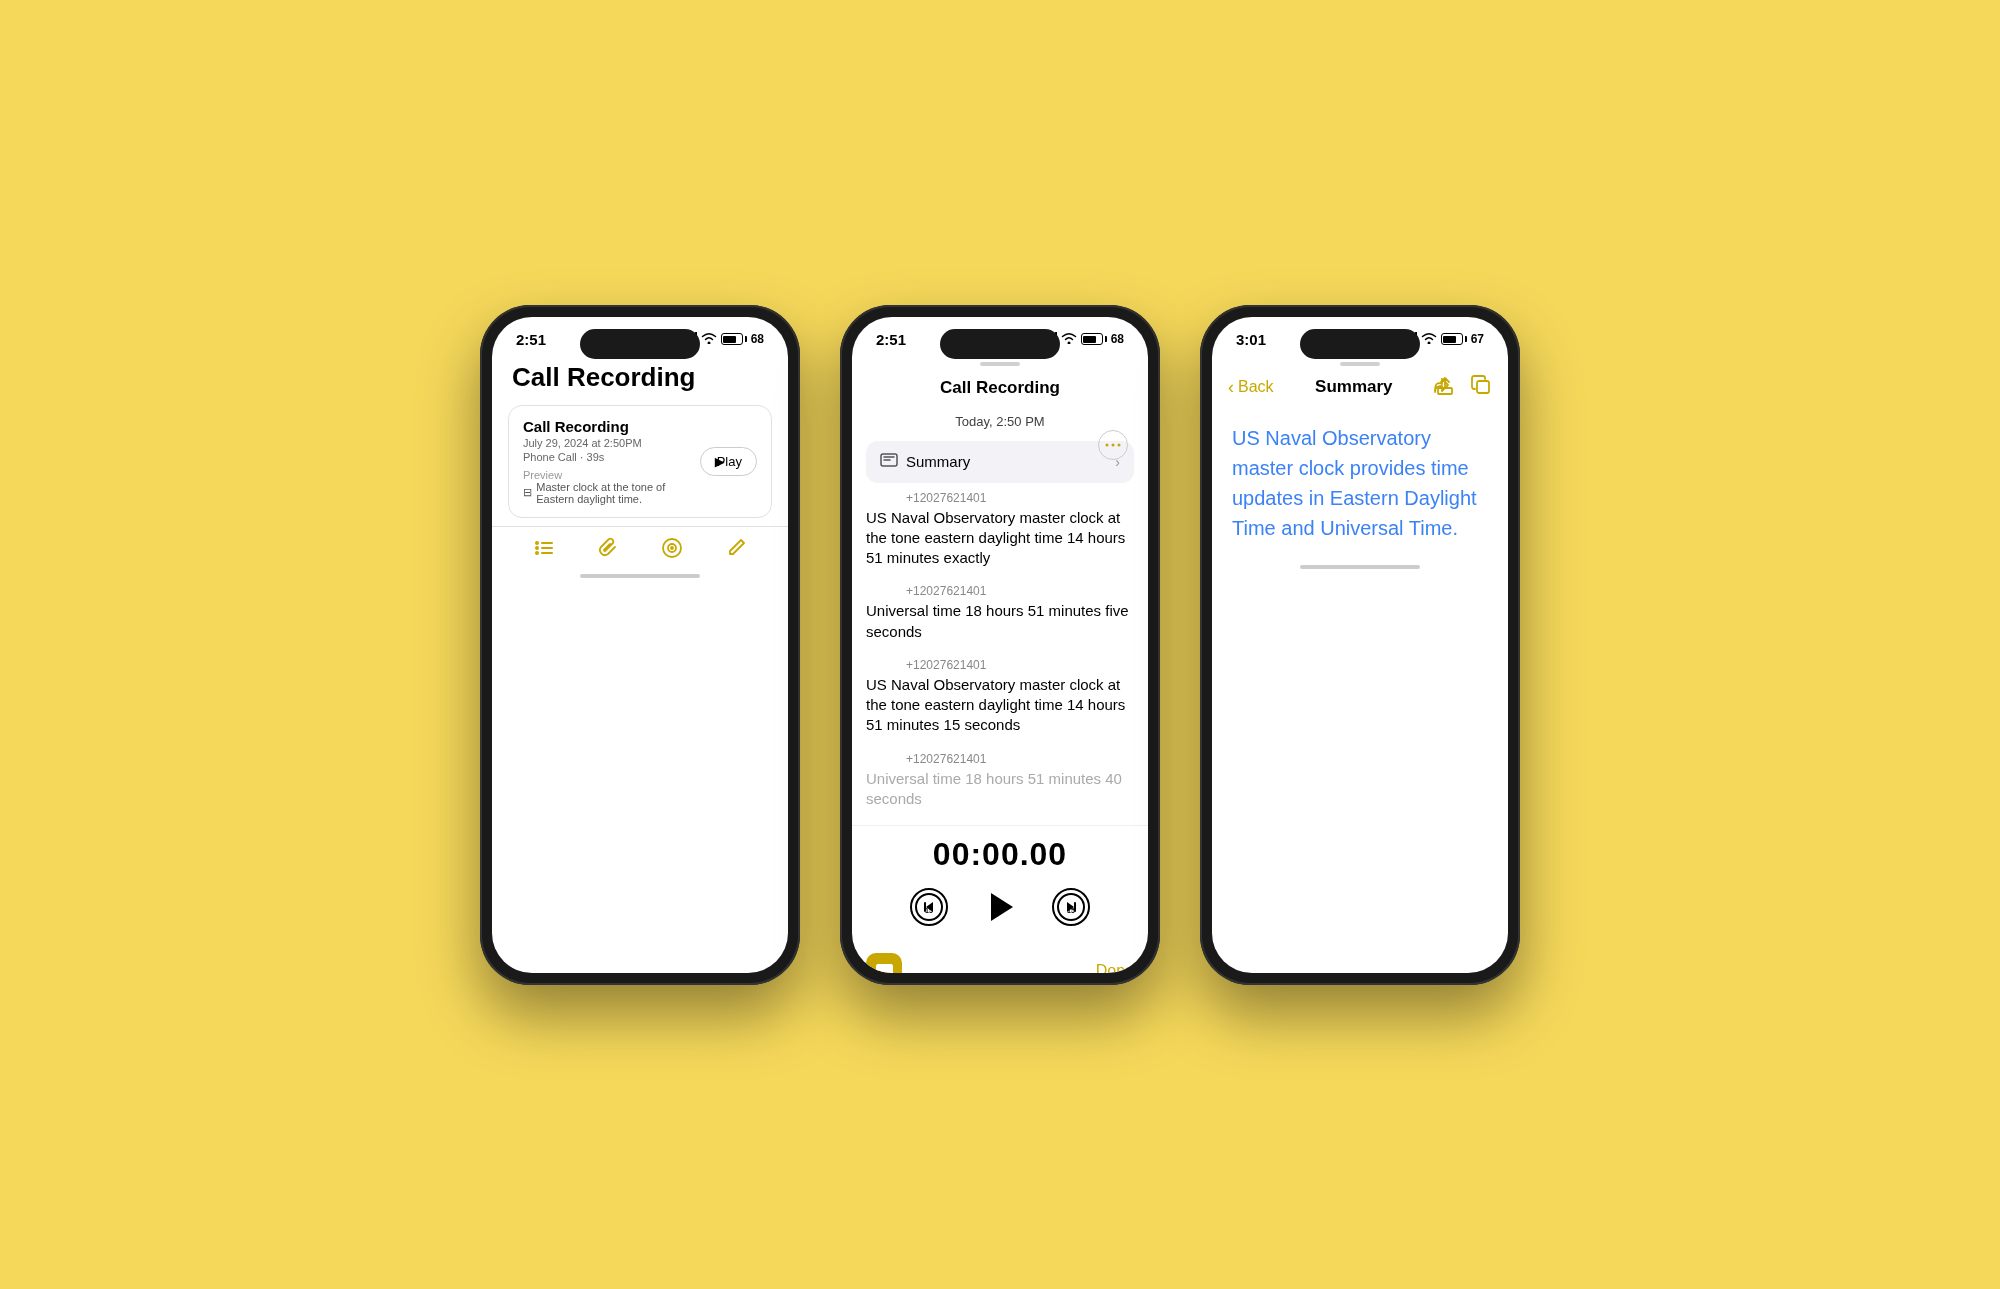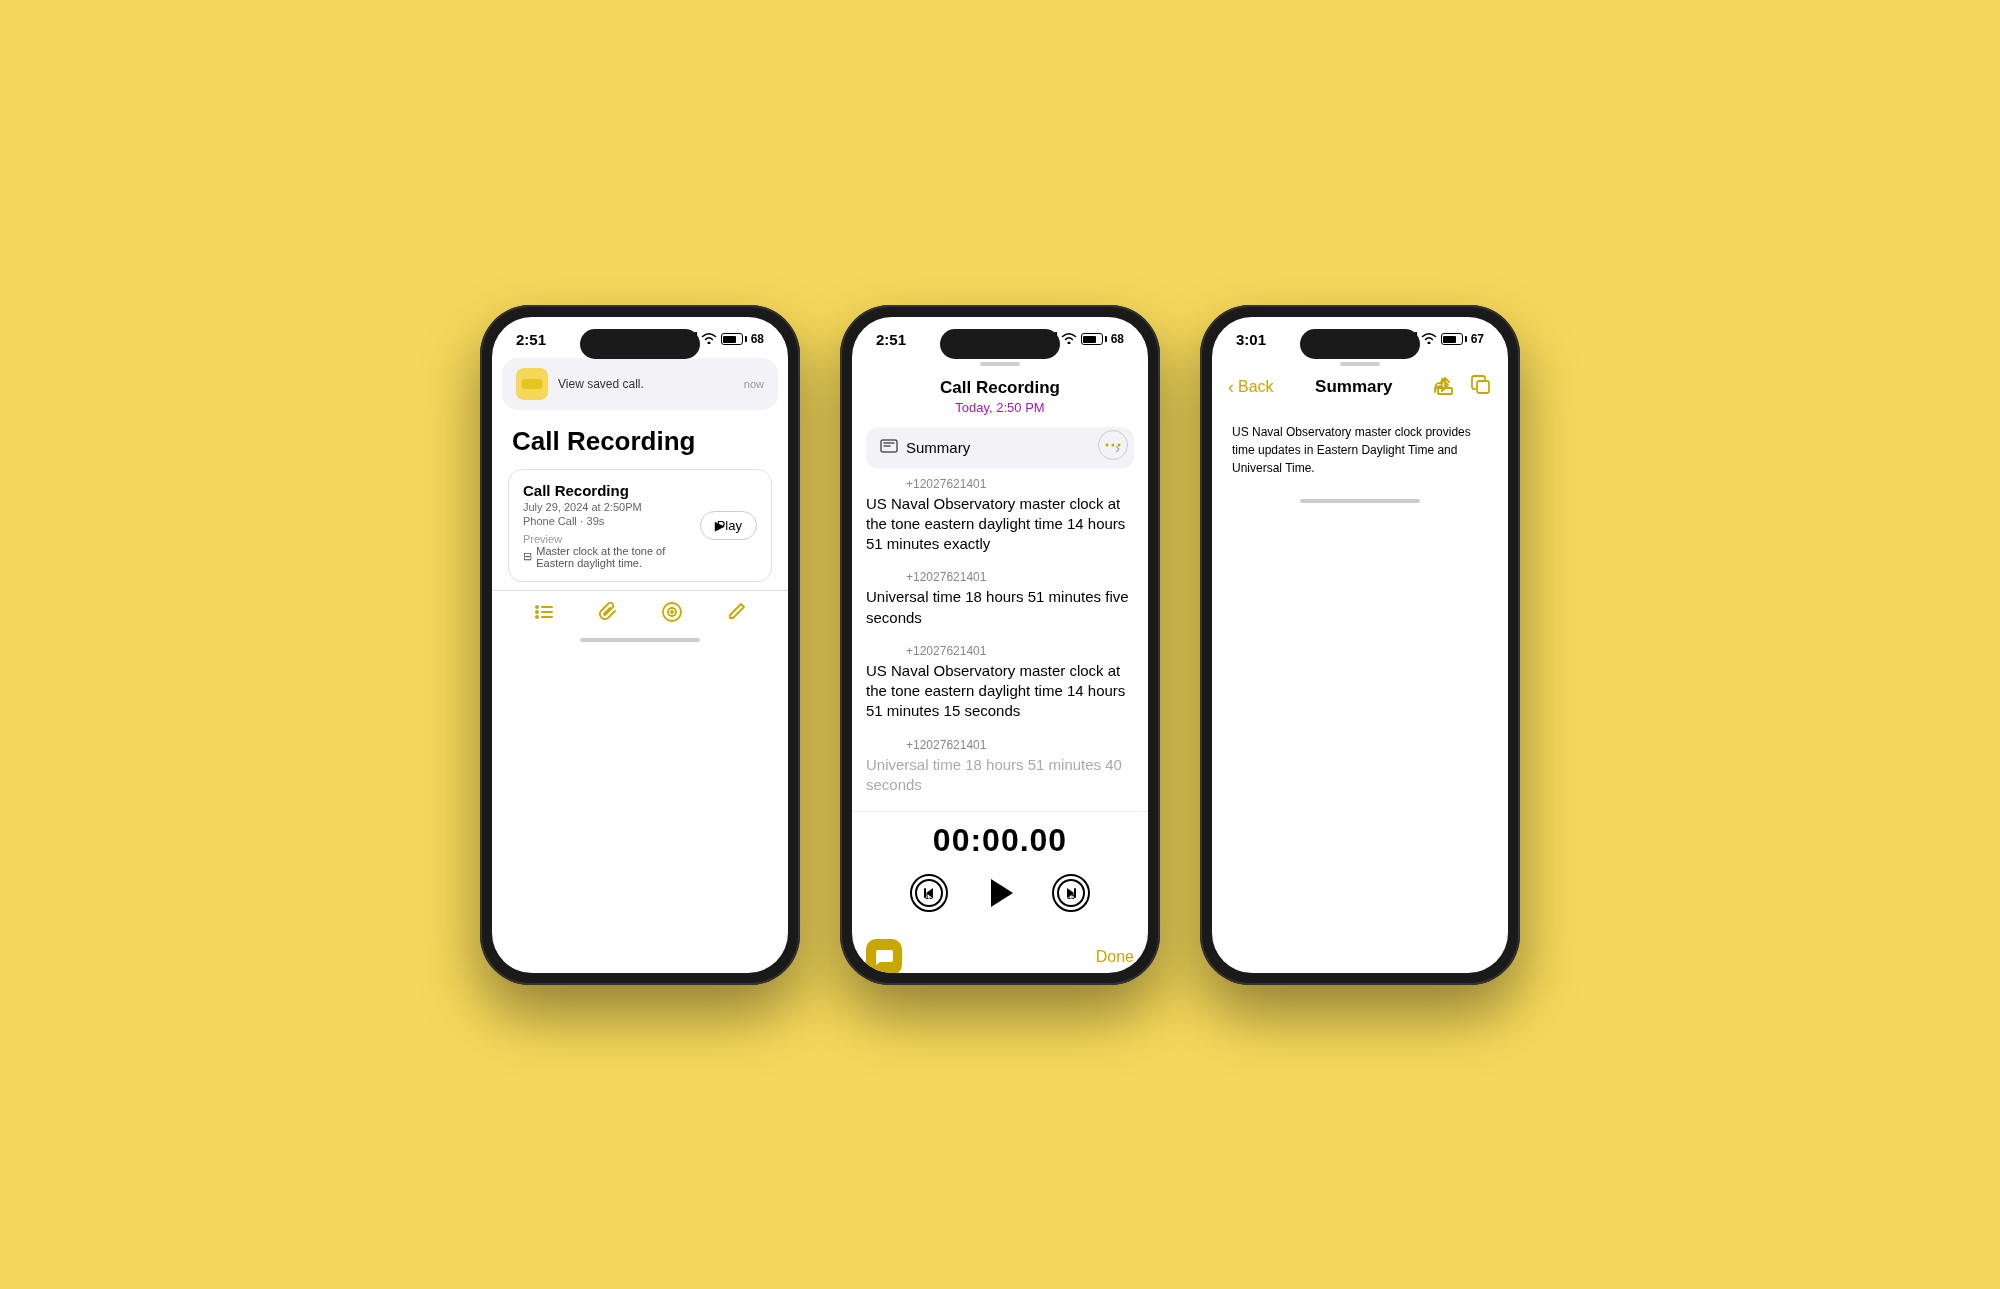--- a/index.html
+++ b/index.html
@@ -256,22 +256,22 @@
       flex-shrink: 0;
     }
 
     .call-recording-title {
       font-size: 17px;
       font-weight: 700;
     }
 
     .call-recording-date {
       font-size: 13px;
-      color: #a21caf;
-      margin-top: 2px;
+      color: #404040;
+      margin-top: 16px;
     }
 
     .more-btn {
       position: absolute;
       right: 20px;
       top: 60px;
       width: 30px;
       height: 30px;
       border: 1.5px solid #ccc;
       border-radius: 50%;
@@ -451,23 +451,23 @@
       font-size: 18px;
       color: #c8a800;
     }
 
     .summary-content {
       flex: 1;
       padding: 16px 20px;
     }
 
     .summary-body-text {
-      font-size: 12px;
+      font-size: 20px;
       line-height: 1.5;
-      color: #000000;
+      color: #3b82f6;
     }
 
     
     .sheet-handle-3 {
       width: 40px;
       height: 4px;
       background: #d0d0d0;
       border-radius: 2px;
       margin: 8px auto 0;
       flex-shrink: 0;
@@ -506,29 +506,20 @@
               <div class="battery-fill" style="width:75%"></div>
             </div>
             <div class="battery-tip"></div>
           </div>
           <span style="font-size:12px; font-weight:600;">68</span>
         </div>
       </div>
 
       <div class="screen-content">
 
-        <div class="notification-banner">
-          <div class="notif-icon">
-            <div class="notif-icon-inner"></div>
-          </div>
-          <div class="notif-content">
-            <span>View saved call.</span>
-          </div>
-          <span class="notif-time">now</span>
-        </div>
 
         <div class="page-title-area">
           <div class="page-main-title">Call Recording</div>
         </div>
 
         <div class="recording-card">
           <div class="recording-card-info">
             <div class="recording-card-title">Call Recording</div>
             <div class="recording-card-meta">July 29, 2024 at 2:50PM</div>
             <div class="recording-card-meta">Phone Call · 39s</div>

